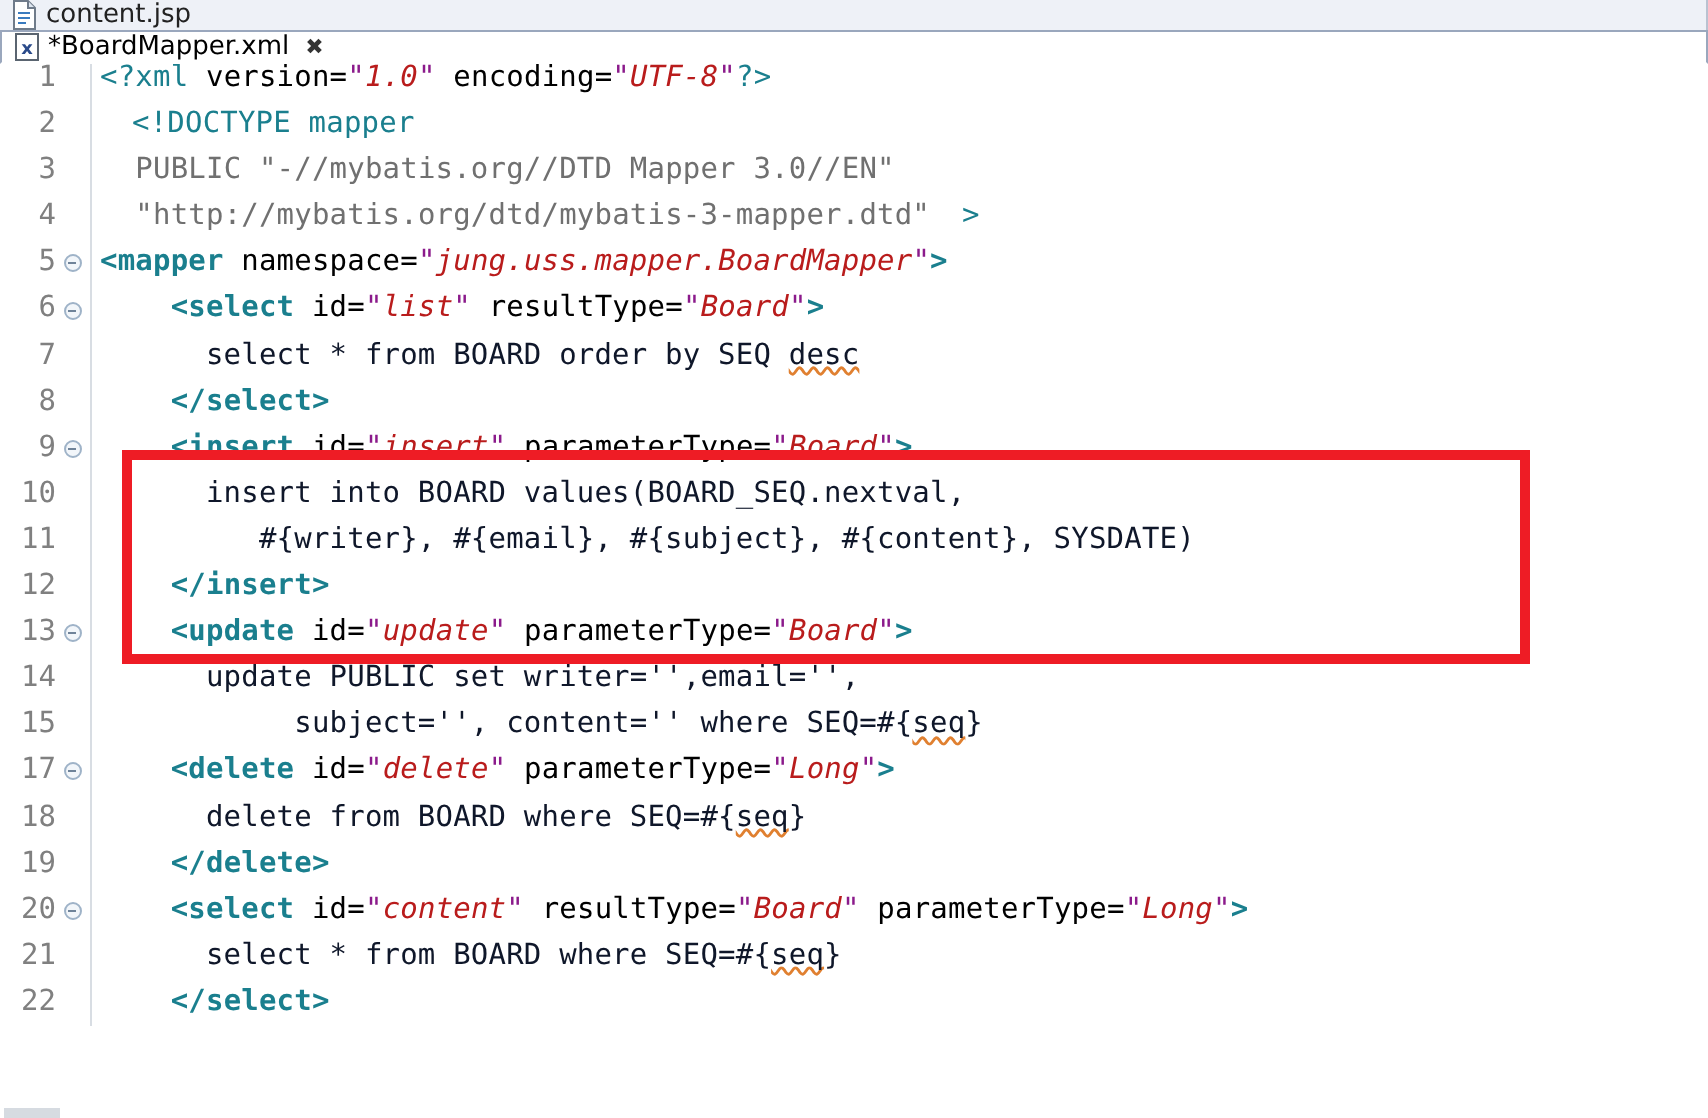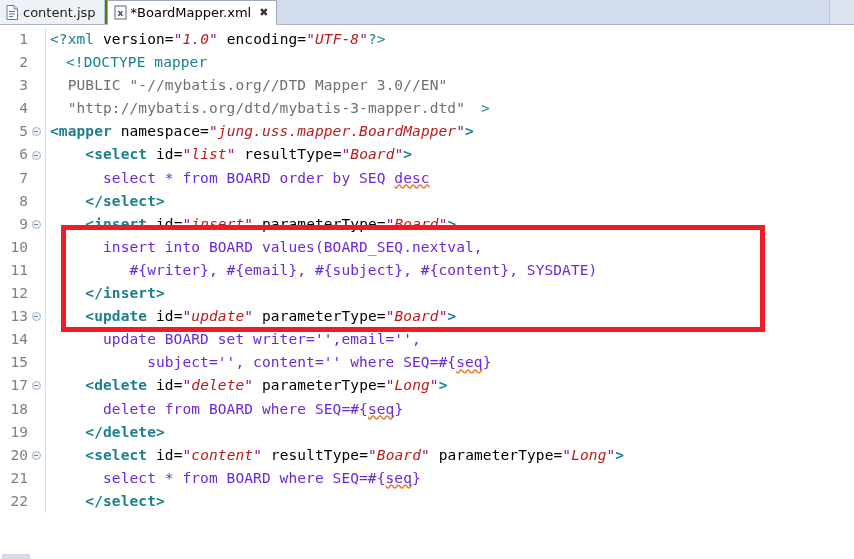--- a/index.html
+++ b/index.html
@@ -17,20 +17,21 @@
   
   .tabbar {
     position: relative;
     height: 25px;
     background: #4d7c0f;
     border-bottom: 1px solid #a8b4c8;
     box-sizing: border-box;
     display: flex;
     align-items: stretch;
     font-family: "DejaVu Sans", sans-serif;
+    flex-direction: column;
   }
   .tab {
     display: flex;
     align-items: center;
     gap: 4px;
     padding: 0 8px 0 6px;
     font-size: 13px;
     color: #000;
     box-sizing: border-box;
     position: relative;
@@ -147,21 +148,21 @@
     color: #000000;
     letter-spacing: 0.1px;
   }
 
   
   .t-tag   { color: #1a7f8e; font-weight: bold; }          
   .t-attr  { color: #000000; }          
   .t-eq    { color: #000000; }
   .t-quote { color: #8b1a8b; }          
   .t-val   { color: #b91c1c; font-style: italic; }  
-  .t-txt   { color: #6d28d9; }          
+  .t-txt   { color: #0f172a; }          
   .t-doctype { color: #1a7f8e; margin-left: 16px; }
   .t-dtdstr { color: #707070; }
   .t-pi    { color: #1a7f8e; }
 
   .spell {
     text-decoration: underline wavy #e08030;
     text-decoration-skip-ink: none;
   }
 
   
@@ -229,21 +230,21 @@
       <div class="row"><div class="gutter">4</div><div class="fold"></div><div class="gutter-sep"></div><div class="code"><span class="t-txt">  </span><span class="t-dtdstr">"http://mybatis.org/dtd/mybatis-3-mapper.dtd"</span><span class="t-doctype">&gt;</span></div></div>
       <div class="row"><div class="gutter">5</div><div class="fold"><span class="fold-marker"></span></div><div class="gutter-sep"></div><div class="code"><span class="t-tag">&lt;mapper </span><span class="t-attr">namespace</span><span class="t-eq">=</span><span class="t-quote">"</span><span class="t-val">jung.uss.mapper.BoardMapper</span><span class="t-quote">"</span><span class="t-tag">&gt;</span></div></div>
       <div class="row"><div class="gutter">6</div><div class="fold"><span class="fold-marker"></span></div><div class="gutter-sep"></div><div class="code"><span class="t-txt">    </span><span class="t-tag">&lt;select </span><span class="t-attr">id</span><span class="t-eq">=</span><span class="t-quote">"</span><span class="t-val">list</span><span class="t-quote">"</span><span class="t-txt"> </span><span class="t-attr">resultType</span><span class="t-eq">=</span><span class="t-quote">"</span><span class="t-val">Board</span><span class="t-quote">"</span><span class="t-tag">&gt;</span></div></div>
       <div class="row"><div class="gutter">7</div><div class="fold"></div><div class="gutter-sep"></div><div class="code"><span class="t-txt">      select * from BOARD order by SEQ </span><span class="t-txt spell">desc</span></div></div>
       <div class="row"><div class="gutter">8</div><div class="fold"></div><div class="gutter-sep"></div><div class="code"><span class="t-txt">    </span><span class="t-tag">&lt;/select&gt;</span></div></div>
       <div class="row"><div class="gutter">9</div><div class="fold"><span class="fold-marker"></span></div><div class="gutter-sep"></div><div class="code"><span class="t-txt">    </span><span class="t-tag">&lt;insert </span><span class="t-attr">id</span><span class="t-eq">=</span><span class="t-quote">"</span><span class="t-val">insert</span><span class="t-quote">"</span><span class="t-txt"> </span><span class="t-attr">parameterType</span><span class="t-eq">=</span><span class="t-quote">"</span><span class="t-val">Board</span><span class="t-quote">"</span><span class="t-tag">&gt;</span></div></div>
       <div class="row"><div class="gutter">10</div><div class="fold"></div><div class="gutter-sep"></div><div class="code"><span class="t-txt">      insert into BOARD values(BOARD_SEQ.nextval,</span></div></div>
       <div class="row"><div class="gutter">11</div><div class="fold"></div><div class="gutter-sep"></div><div class="code"><span class="t-txt">         #{writer}, #{email}, #{subject}, #{content}, SYSDATE)</span></div></div>
       <div class="row"><div class="gutter">12</div><div class="fold"></div><div class="gutter-sep"></div><div class="code"><span class="t-txt">    </span><span class="t-tag">&lt;/insert&gt;</span></div></div>
       <div class="row"><div class="gutter">13</div><div class="fold"><span class="fold-marker"></span></div><div class="gutter-sep"></div><div class="code"><span class="t-txt">    </span><span class="t-tag">&lt;update </span><span class="t-attr">id</span><span class="t-eq">=</span><span class="t-quote">"</span><span class="t-val">update</span><span class="t-quote">"</span><span class="t-txt"> </span><span class="t-attr">parameterType</span><span class="t-eq">=</span><span class="t-quote">"</span><span class="t-val">Board</span><span class="t-quote">"</span><span class="t-tag">&gt;</span></div></div>
-      <div class="row"><div class="gutter">14</div><div class="fold"></div><div class="gutter-sep"></div><div class="code"><span class="t-txt">      update BOARD set writer='',email='',</span></div></div>
+      <div class="row"><div class="gutter">14</div><div class="fold"></div><div class="gutter-sep"></div><div class="code"><span class="t-txt">      update PUBLIC set writer='',email='',</span></div></div>
       <div class="row"><div class="gutter">15</div><div class="fold"></div><div class="gutter-sep"></div><div class="code"><span class="t-txt">           subject='', content='' where SEQ=#{</span><span class="t-txt spell">seq</span><span class="t-txt">}</span></div></div>
       <div class="row"><div class="gutter">17</div><div class="fold"><span class="fold-marker"></span></div><div class="gutter-sep"></div><div class="code"><span class="t-txt">    </span><span class="t-tag">&lt;delete </span><span class="t-attr">id</span><span class="t-eq">=</span><span class="t-quote">"</span><span class="t-val">delete</span><span class="t-quote">"</span><span class="t-txt"> </span><span class="t-attr">parameterType</span><span class="t-eq">=</span><span class="t-quote">"</span><span class="t-val">Long</span><span class="t-quote">"</span><span class="t-tag">&gt;</span></div></div>
       <div class="row"><div class="gutter">18</div><div class="fold"></div><div class="gutter-sep"></div><div class="code"><span class="t-txt">      delete from BOARD where SEQ=#{</span><span class="t-txt spell">seq</span><span class="t-txt">}</span></div></div>
       <div class="row"><div class="gutter">19</div><div class="fold"></div><div class="gutter-sep"></div><div class="code"><span class="t-txt">    </span><span class="t-tag">&lt;/delete&gt;</span></div></div>
       <div class="row"><div class="gutter">20</div><div class="fold"><span class="fold-marker"></span></div><div class="gutter-sep"></div><div class="code"><span class="t-txt">    </span><span class="t-tag">&lt;select </span><span class="t-attr">id</span><span class="t-eq">=</span><span class="t-quote">"</span><span class="t-val">content</span><span class="t-quote">"</span><span class="t-txt"> </span><span class="t-attr">resultType</span><span class="t-eq">=</span><span class="t-quote">"</span><span class="t-val">Board</span><span class="t-quote">"</span><span class="t-txt"> </span><span class="t-attr">parameterType</span><span class="t-eq">=</span><span class="t-quote">"</span><span class="t-val">Long</span><span class="t-quote">"</span><span class="t-tag">&gt;</span></div></div>
       <div class="row"><div class="gutter">21</div><div class="fold"></div><div class="gutter-sep"></div><div class="code"><span class="t-txt">      select * from BOARD where SEQ=#{</span><span class="t-txt spell">seq</span><span class="t-txt">}</span></div></div>
       <div class="row"><div class="gutter">22</div><div class="fold"></div><div class="gutter-sep"></div><div class="code"><span class="t-txt">    </span><span class="t-tag">&lt;/select&gt;</span></div></div>
     </div>
   <div class="redbox" style="left: 61px; top: 200px; width: 704px; height: 107px; border-color: rgb(238, 28, 37);"></div>
   <div class="scroll-nub"></div>

